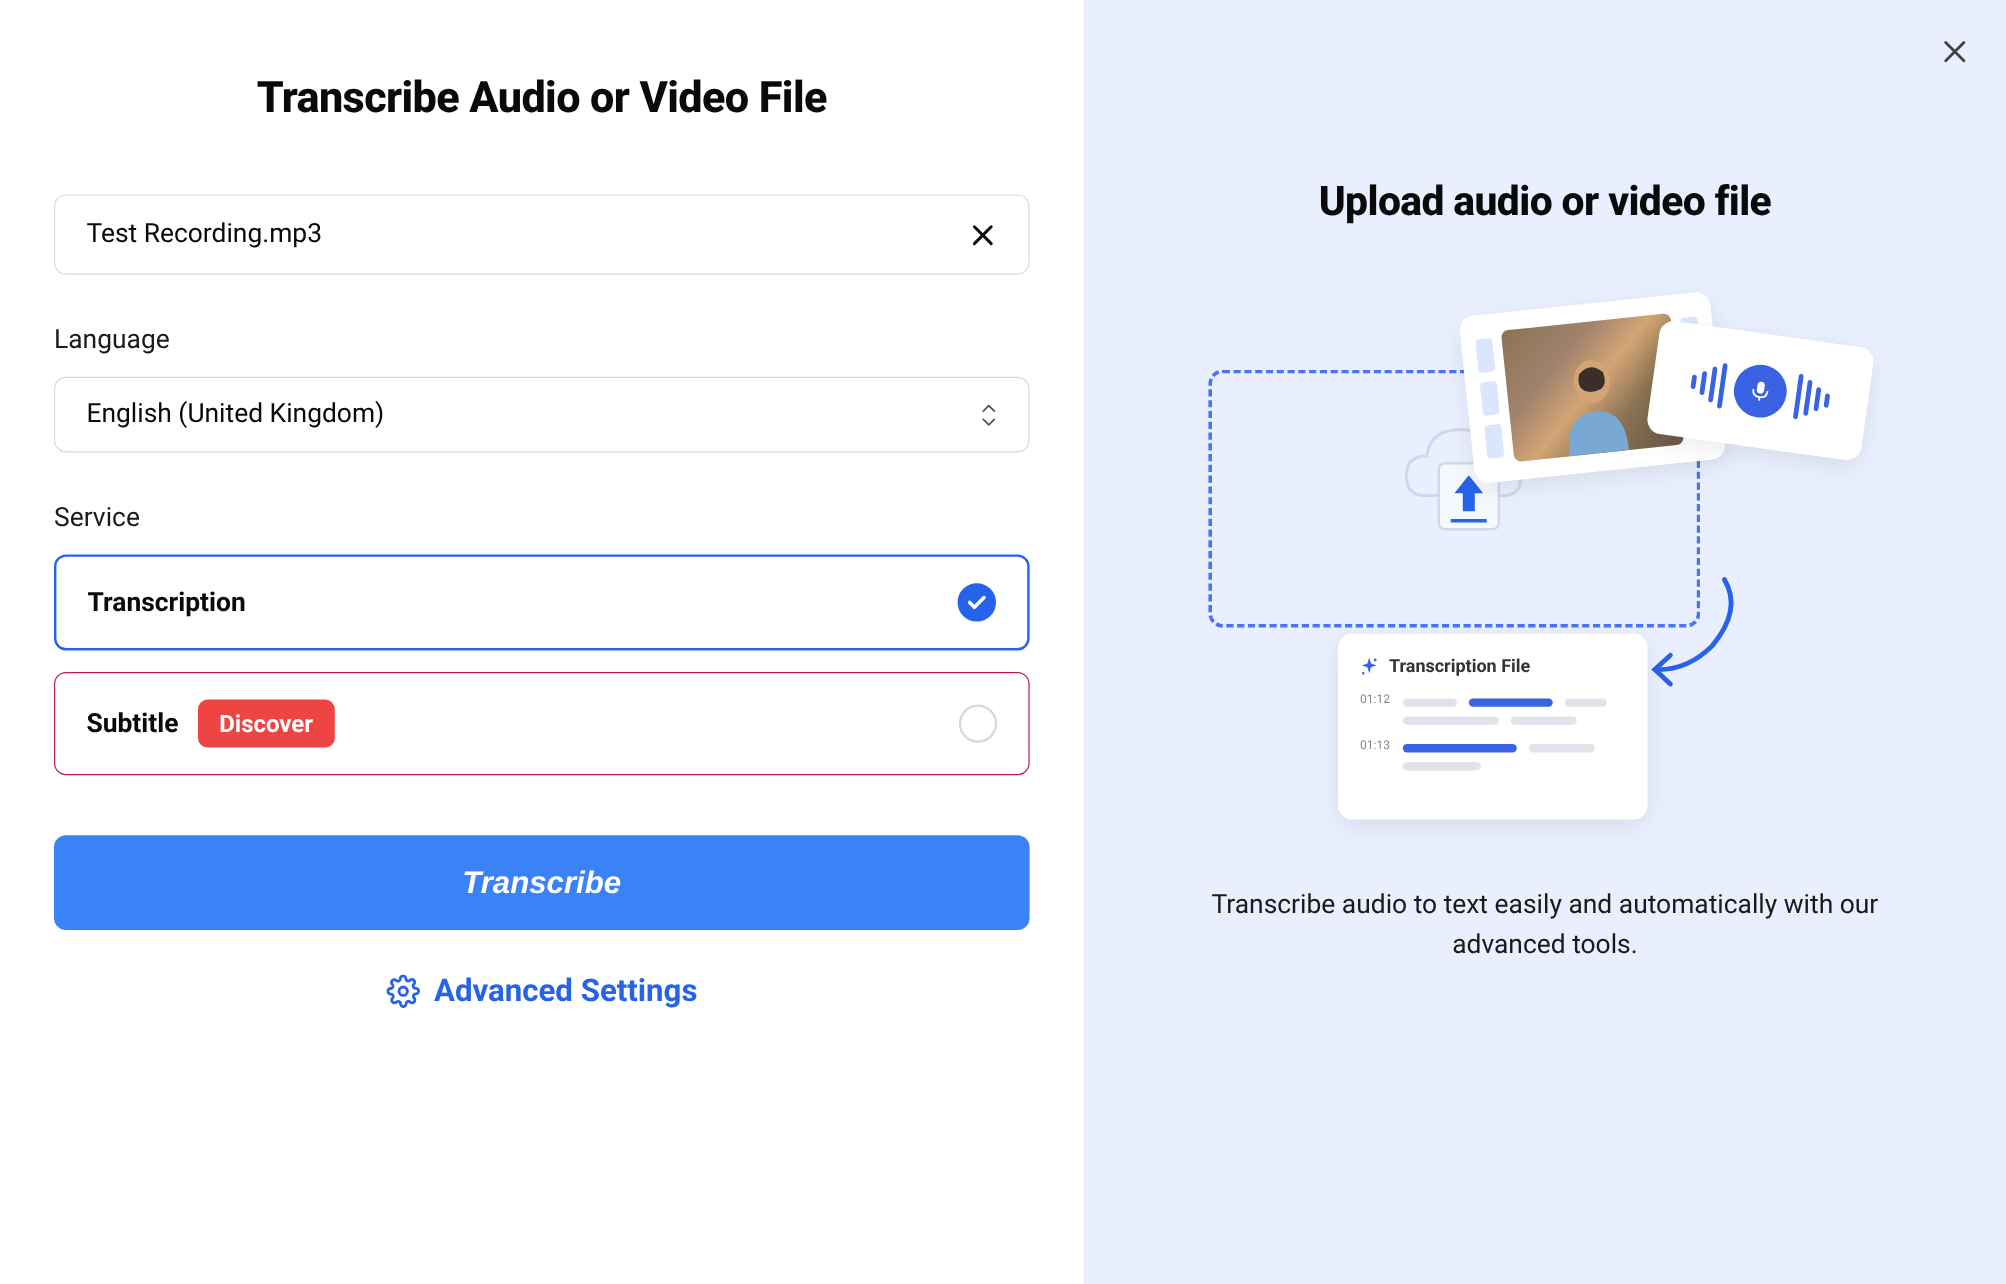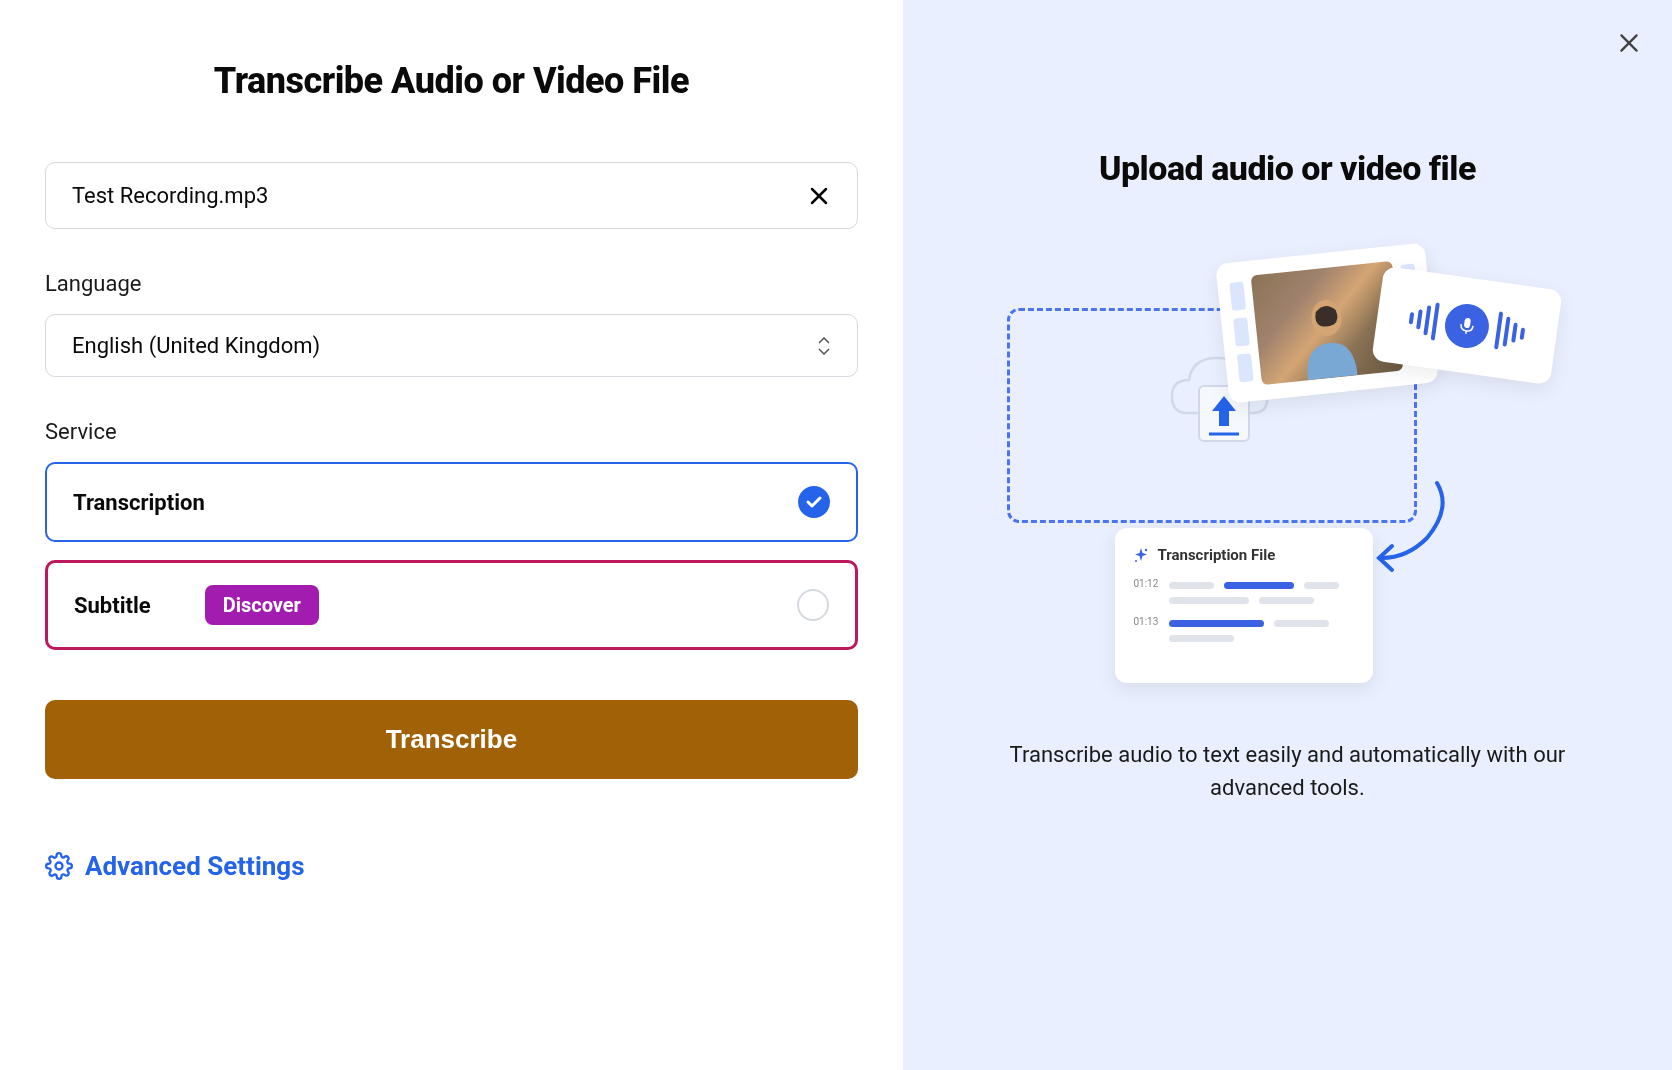--- a/index.html
+++ b/index.html
@@ -88,21 +88,21 @@
     .select-value {
       font-size: 22px;
       color: #0a0a0a;
     }
     .chevrons {
       display: flex;
       flex-direction: column;
       gap: 2px;
     }
     .service-option {
-      border: 3px solid #be185d;
+      border: 1px solid #be185d;
       border-radius: 10px;
       padding: 22px 26px;
       display: flex;
       justify-content: space-between;
       align-items: center;
       margin-bottom: 18px;
       cursor: pointer;
     }
     .service-option.selected {
       border: 2px solid #2563eb;
@@ -111,62 +111,62 @@
       font-size: 22px;
       font-weight: 700;
       color: #0a0a0a;
     }
     .service-left {
       display: flex;
       align-items: center;
       gap: 16px;
     }
     .discover-badge {
-      background: #a21caf;
+      background: #ef4444;
       color: #fff;
       font-size: 20px;
       font-weight: 700;
       padding: 8px 18px;
       border-radius: 8px;
-      margin-left: 38px;
     }
     .radio-circle {
       width: 32px;
       height: 32px;
       border-radius: 50%;
       border: 2px solid #d5d9e0;
       display: flex;
       align-items: center;
       justify-content: center;
     }
     .radio-circle.checked {
       background: #2563eb;
       border-color: #2563eb;
     }
     .primary-button {
-      background: #a16207;
+      background: #3b82f6;
       color: #fff;
       border: none;
       border-radius: 10px;
       padding: 24px;
       font-size: 26px;
       font-weight: 700;
       cursor: pointer;
       margin-top: 32px;
       margin-bottom: 36px;
+      font-style: italic;
     }
     .advanced-link {
       display: flex;
       align-items: center;
+      justify-content: center;
       gap: 12px;
       color: #2563eb;
       font-size: 26px;
       font-weight: 700;
       cursor: pointer;
-      margin-top: 36px;
     }
     .close-btn {
       position: absolute;
       top: 30px;
       right: 30px;
       cursor: pointer;
     }
     .right-title {
       font-size: 34px;
       font-weight: 800;

